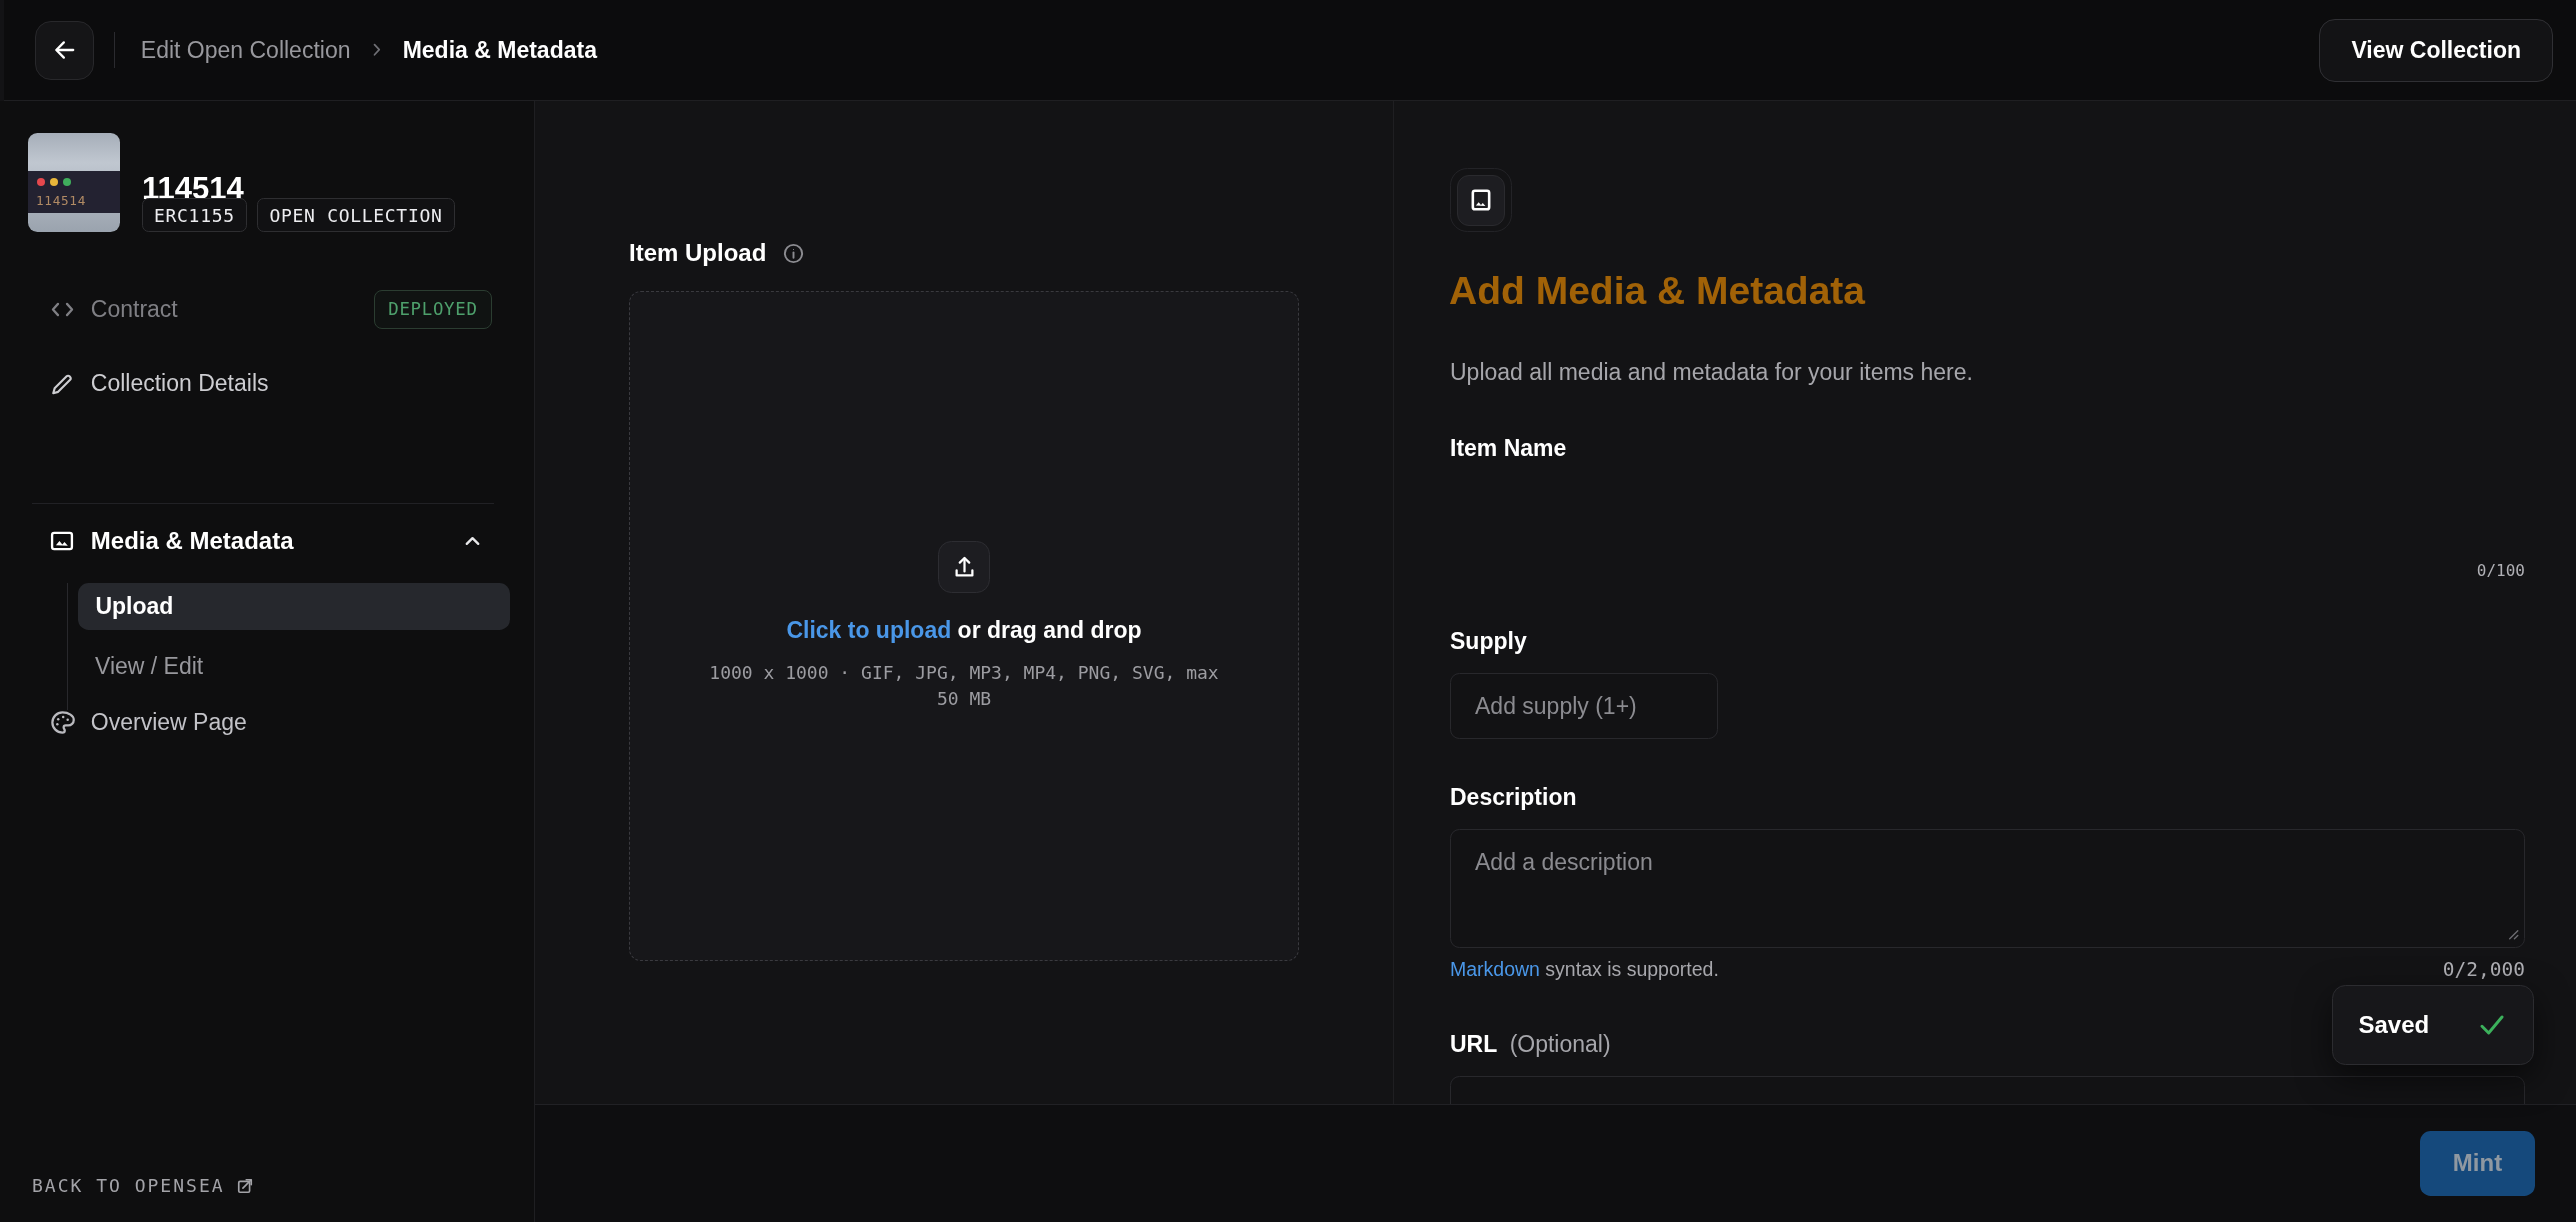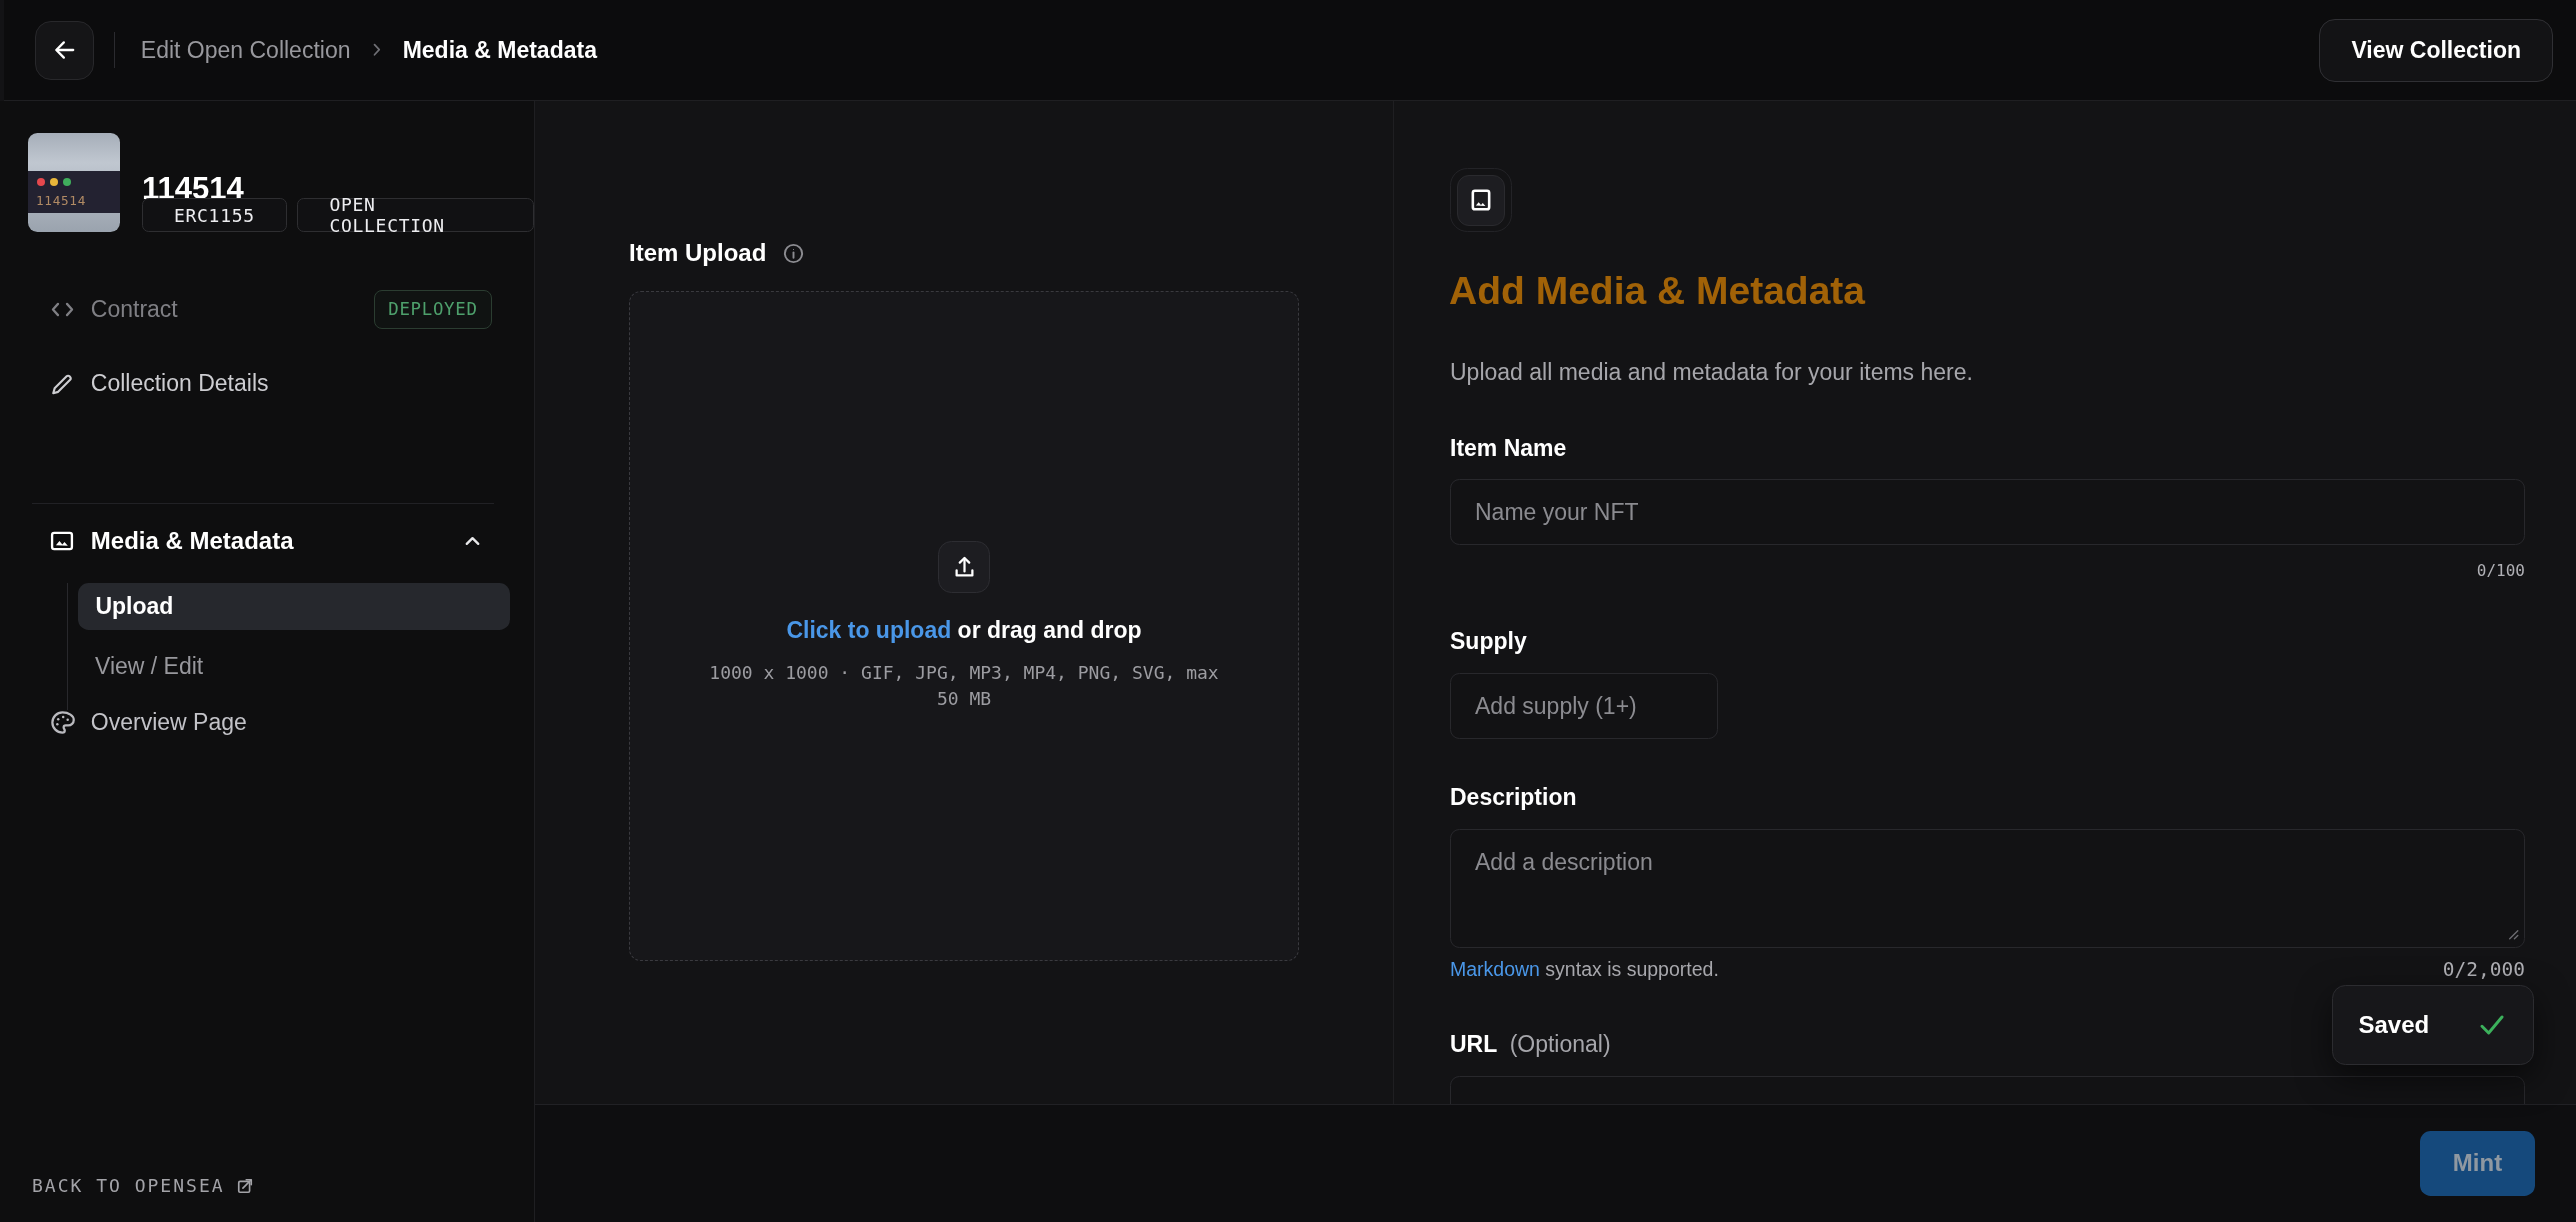--- a/index.html
+++ b/index.html
@@ -43,21 +43,21 @@
     position:absolute;left:28px;top:32px;width:92px;height:99px;border-radius:9.4px;
     background:linear-gradient(180deg,#a6aeb9 0%,#c0c7d0 30%,#9aa3ae 100%);overflow:hidden;
   }
   .thumb-band{position:absolute;left:0;top:38px;width:100%;height:42px;background:#232231;}
   .thumb-dots{position:absolute;left:8.7px;top:7.4px;display:flex;gap:5.4px;}
   .thumb-dots i{width:8px;height:8px;border-radius:50%;}
   .thumb-label{position:absolute;left:8px;top:22px;font-size:12.7px;color:#b08a64;letter-spacing:0.7px;}
   .col-title{position:absolute;left:142px;top:44px;font-size:31px;font-weight:700;color:#fff;}
   .badges{position:absolute;left:142px;top:97px;display:flex;gap:10.7px;}
   .badge{
-    height:34px;padding:0 31px;border:1.3px solid #2e2e31;border-radius:6.7px;
+    height:34px;padding:0 11px;border:1.3px solid #2e2e31;border-radius:6.7px;
     display:flex;align-items:center;font-size:18px;color:#ededf0;letter-spacing:0.7px;background:#111113;
   }
   .nav-row{position:absolute;left:0;width:100%;height:38px;display:flex;align-items:center;padding-left:48px;cursor:pointer;}
   .nav-row .nicon{width:28px;display:flex;justify-content:center;margin-right:14.8px;flex:0 0 auto;}
   .nav-label{font-size:23px;color:#cdcdd1;}
   .row-contract{top:189px;color:#7f7f84;}
   .row-contract .nav-label{color:#7f7f84;}
   .badge-deployed{
     position:absolute;right:42px;height:39px;padding:0 13.4px;border:1.3px solid #2b3d31;border-radius:8px;
     display:flex;align-items:center;font-size:17.4px;color:#4ea06c;letter-spacing:0.7px;background:rgba(78,160,108,0.04);
@@ -322,21 +322,20 @@
               <path d="M7.6 16.8l2.4-2.9 2 2.3 1.5-1.7 2.3 2.6z" fill="currentColor" stroke="none"></path>
             </svg>
         </span>
       </div>
     </div>
 
     <h1>Add Media &amp; Metadata</h1>
     <p class="subtitle">Upload all media and metadata for your items here.</p>
 
     <label class="f-label lbl-name">Item Name</label>
-    <input class="f-input in-name" placeholder="Name your NFT" style="">
     <div class="counter mono cnt-name">0/100</div>
 
     <label class="f-label lbl-supply">Supply</label>
     <input class="f-input in-supply" placeholder="Add supply (1+)" style="">
 
     <label class="f-label lbl-desc">Description</label>
     <textarea class="f-area" placeholder="Add a description" style=""></textarea>
     <span class="grip">
       <svg width="14.8" height="14.8" viewBox="0 0 22 22" stroke="currentColor" stroke-width="2" stroke-linecap="round">
           <path d="M7 19 19 7"></path>

